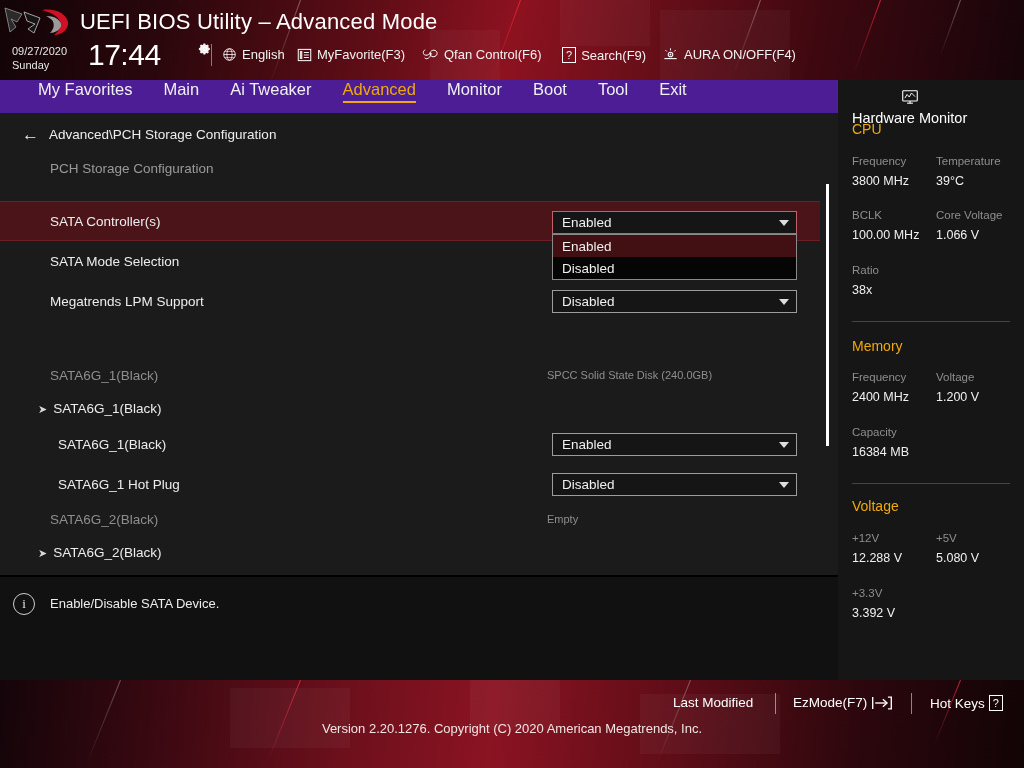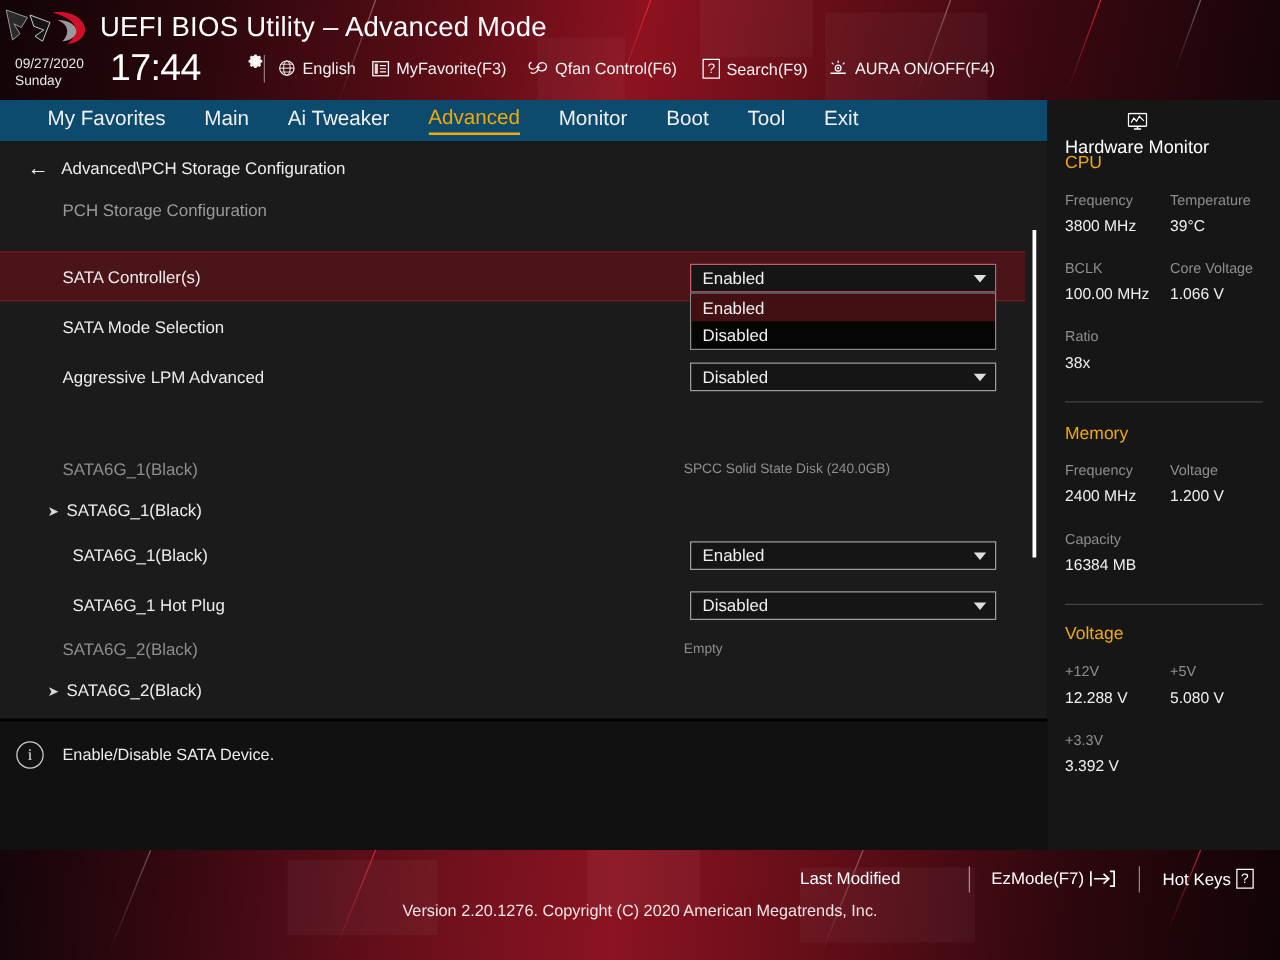--- a/index.html
+++ b/index.html
@@ -31,21 +31,21 @@
   .date-block { position:absolute; left:12px; top:44px; font-size:11px; line-height:14px; color:#e6e6e6; }
   .clock { position:absolute; left:88px; top:38px; font-size:30px; color:#ffffff; letter-spacing:-.5px; }
   .gear { position:absolute; left:198px; top:42px; }
   .hdr-sep { position:absolute; top:44px; width:1px; height:22px; background:rgba(255,255,255,0.45); }
 
   .hdr-item { position:absolute; top:47px; font-size:13px; color:#f2f2f2; display:flex; align-items:center; gap:5px; white-space:nowrap; }
 
   
   .navbar {
     position:absolute; left:0; top:80px; width:838px; height:33px;
-    background:#0c4a6e; display:flex; align-items:center; padding-left:38px; gap:31px;
+    background:#4c1d95; display:flex; align-items:flex-start; padding-left:38px; gap:31px;
   }
   .navtab { font-size:16.5px; color:#f0f0f0; white-space:nowrap; padding-bottom:2px; }
   .navtab.active { color:#f0a90a; border-bottom:2px solid #f0a90a; }
 
   
   .content {
     position:absolute; left:0; top:113px; width:838px; height:462px;
     background:#1b1b1b; overflow:hidden;
   }
   .crumb { position:absolute; left:22px; top:13px; font-size:13.5px; color:#ededed; display:flex; align-items:center; gap:10px; }
@@ -240,21 +240,21 @@
         <span>Enabled</span>
         <span class="caret"></span>
       </div>
     </div>
 
     <div class="row" style="top:60px;">
       <span class="row-label lbl-l1">SATA Mode Selection</span>
     </div>
 
     <div class="row" style="top:100px;">
-      <span class="row-label lbl-l1">Aggressive LPM Advanced</span>
+      <span class="row-label lbl-l1">Megatrends LPM Support</span>
       <div class="combo" style="top:9px;">
         <span>Disabled</span>
         <span class="caret"></span>
       </div>
     </div>
 
 
     <div class="row" style="top:174px;">
       <span class="row-label lbl-dim">SATA6G_1(Black)</span>
       <span class="row-static">SPCC Solid State Disk (240.0GB)</span>
@@ -354,21 +354,21 @@
 
 <div class="footer">
   <div class="ft-block" style="left:230px;top:8px;width:120px;height:60px;"></div>
   <div class="ft-block" style="left:470px;top:0;width:90px;height:50px;"></div>
   <div class="ft-block" style="left:640px;top:14px;width:140px;height:60px;"></div>
   <div class="ft-streak" style="left:120px;top:0;height:90px;"></div>
   <div class="ft-streak red" style="left:300px;top:0;height:90px;"></div>
   <div class="ft-streak" style="left:690px;top:0;height:90px;"></div>
   <div class="ft-streak red" style="left:960px;top:0;height:70px;"></div>
 
-  <div class="ft-item" style="left:640px;">
+  <div class="ft-item" style="left:673px;">
     <span>Last Modified</span>
   </div>
   <div class="ft-sep" style="left:775px;"></div>
 
   <div class="ft-item" style="left:793px;">
     <span>EzMode(F7)</span>
     <svg width="22" height="14" viewBox="0 0 26 16">
       <line x1="2" y1="1" x2="2" y2="15" stroke="#ffffff" stroke-width="1.6"></line>
       <line x1="5" y1="8" x2="18" y2="8" stroke="#ffffff" stroke-width="1.6"></line>
       <polyline points="14,3.5 19,8 14,12.5" fill="none" stroke="#ffffff" stroke-width="1.6"></polyline>

